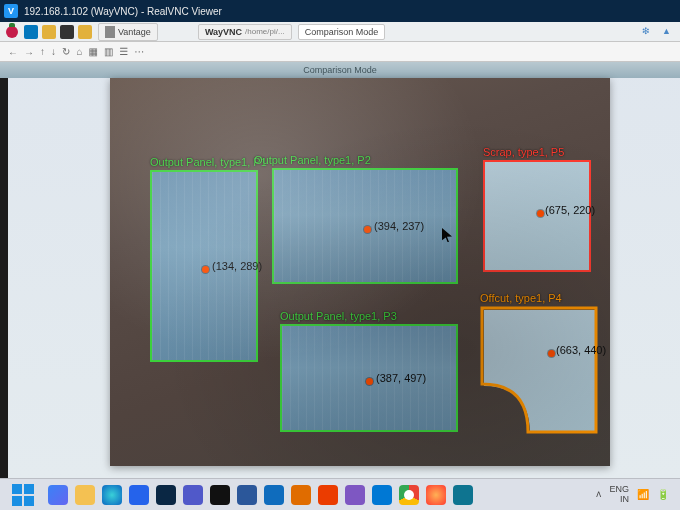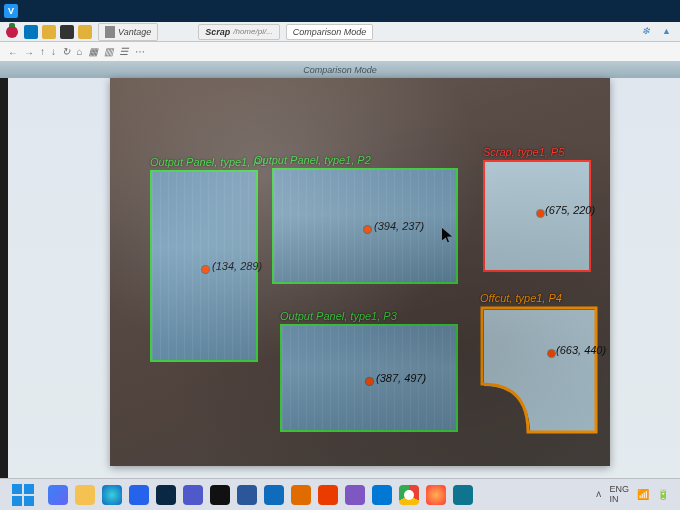--- a/index.html
+++ b/index.html
@@ -15,21 +15,20 @@
   .vnc-titlebar .vnc-icon {
     width: 14px; height: 14px; background: #2196f3; border-radius: 2px;
     margin-right: 6px; display:flex; align-items:center; justify-content:center;
     color:white; font-size:9px; font-weight:bold;
   }
 
   
   .remote {
     position: absolute; top: 22px; left: 0; right: 0; bottom: 32px;
     background: linear-gradient(180deg, #dfe6ee 0%, #e4ebef 100%);
-    font-style: italic;
   }
 
   
   .pi-panel {
     position: absolute; top: 0; left: 0; right: 0; height: 20px;
     background: #eceff1; border-bottom: 1px solid #c6c6c6;
     display:flex; align-items:center; padding: 0 6px; font-size:9px;
     color:#444;
   }
   .pi-panel .pi-logo { width:12px; height:12px; background:#c51d4a; border-radius:50%; position:relative; }
@@ -124,49 +123,50 @@
   .tb-ppl{background:#e06c00;}
   .tb-o365{background:#eb3c00;}
   .tb-snip{background:#7e57c2;}
   .tb-vscode{background:#0078d4;}
   .tb-chrome{background:conic-gradient(#ea4335 0 120deg,#fbbc05 120deg 240deg,#34a853 240deg 360deg); position:relative;}
   .tb-chrome::after{content:"";position:absolute;inset:5px;background:#fff;border-radius:50%;}
   .tb-ff{background:radial-gradient(circle,#ffb155,#ff3b30);}
   .tb-app{background:#0e7490;}
 
   .taskbar .tray{margin-left:auto; display:flex; align-items:center; gap:8px; padding-right:10px; color:#444;}
-  .taskbar .tray .txt{font-size:9px; line-height:1.1;}
+  .taskbar .tray .txt{font-size:9px; text-align:right; line-height:1.1;}
 
   
   .cursor{position:absolute; width:10px;height:14px;}
   .cursor::before{content:"";position:absolute;inset:0;background:#000;clip-path:polygon(0 0,100% 60%,50% 62%,70% 100%,55% 100%,38% 68%,0 88%);}    
 </style>
 </head>
 <body>
 
 <div class="vnc-titlebar">
   <div class="vnc-icon">V</div>
+  <span>192.168.1.102 (WayVNC) - RealVNC Viewer</span>
 </div>
 
 <div class="remote">
 
   <div class="pi-panel">
     <span class="pi-logo"></span>
     <span class="tray-icons">
       <span class="ic-globe"></span>
       <span class="ic-files"></span>
       <span class="ic-term"></span>
       <span class="ic-folder"></span>
     </span>
     <span class="task-btn">
       <span class="doc-ic"></span>
       <span>Vantage</span>
     </span>
     <span class="task-btn" style="margin-left:40px;">
-      <span style="color:#333;font-weight:600">Scrap</span>
+      <span style="color:#333;font-weight:600">WayVNC</span>
       <span class="sub">/home/pi/...</span>
     </span>
     <span class="task-btn" style="background:#fff;">
       <span>Comparison Mode</span>
     </span>
     <span class="right">
       <span class="bt"></span>
       <span class="wifi"></span>
     </span>
   </div>

